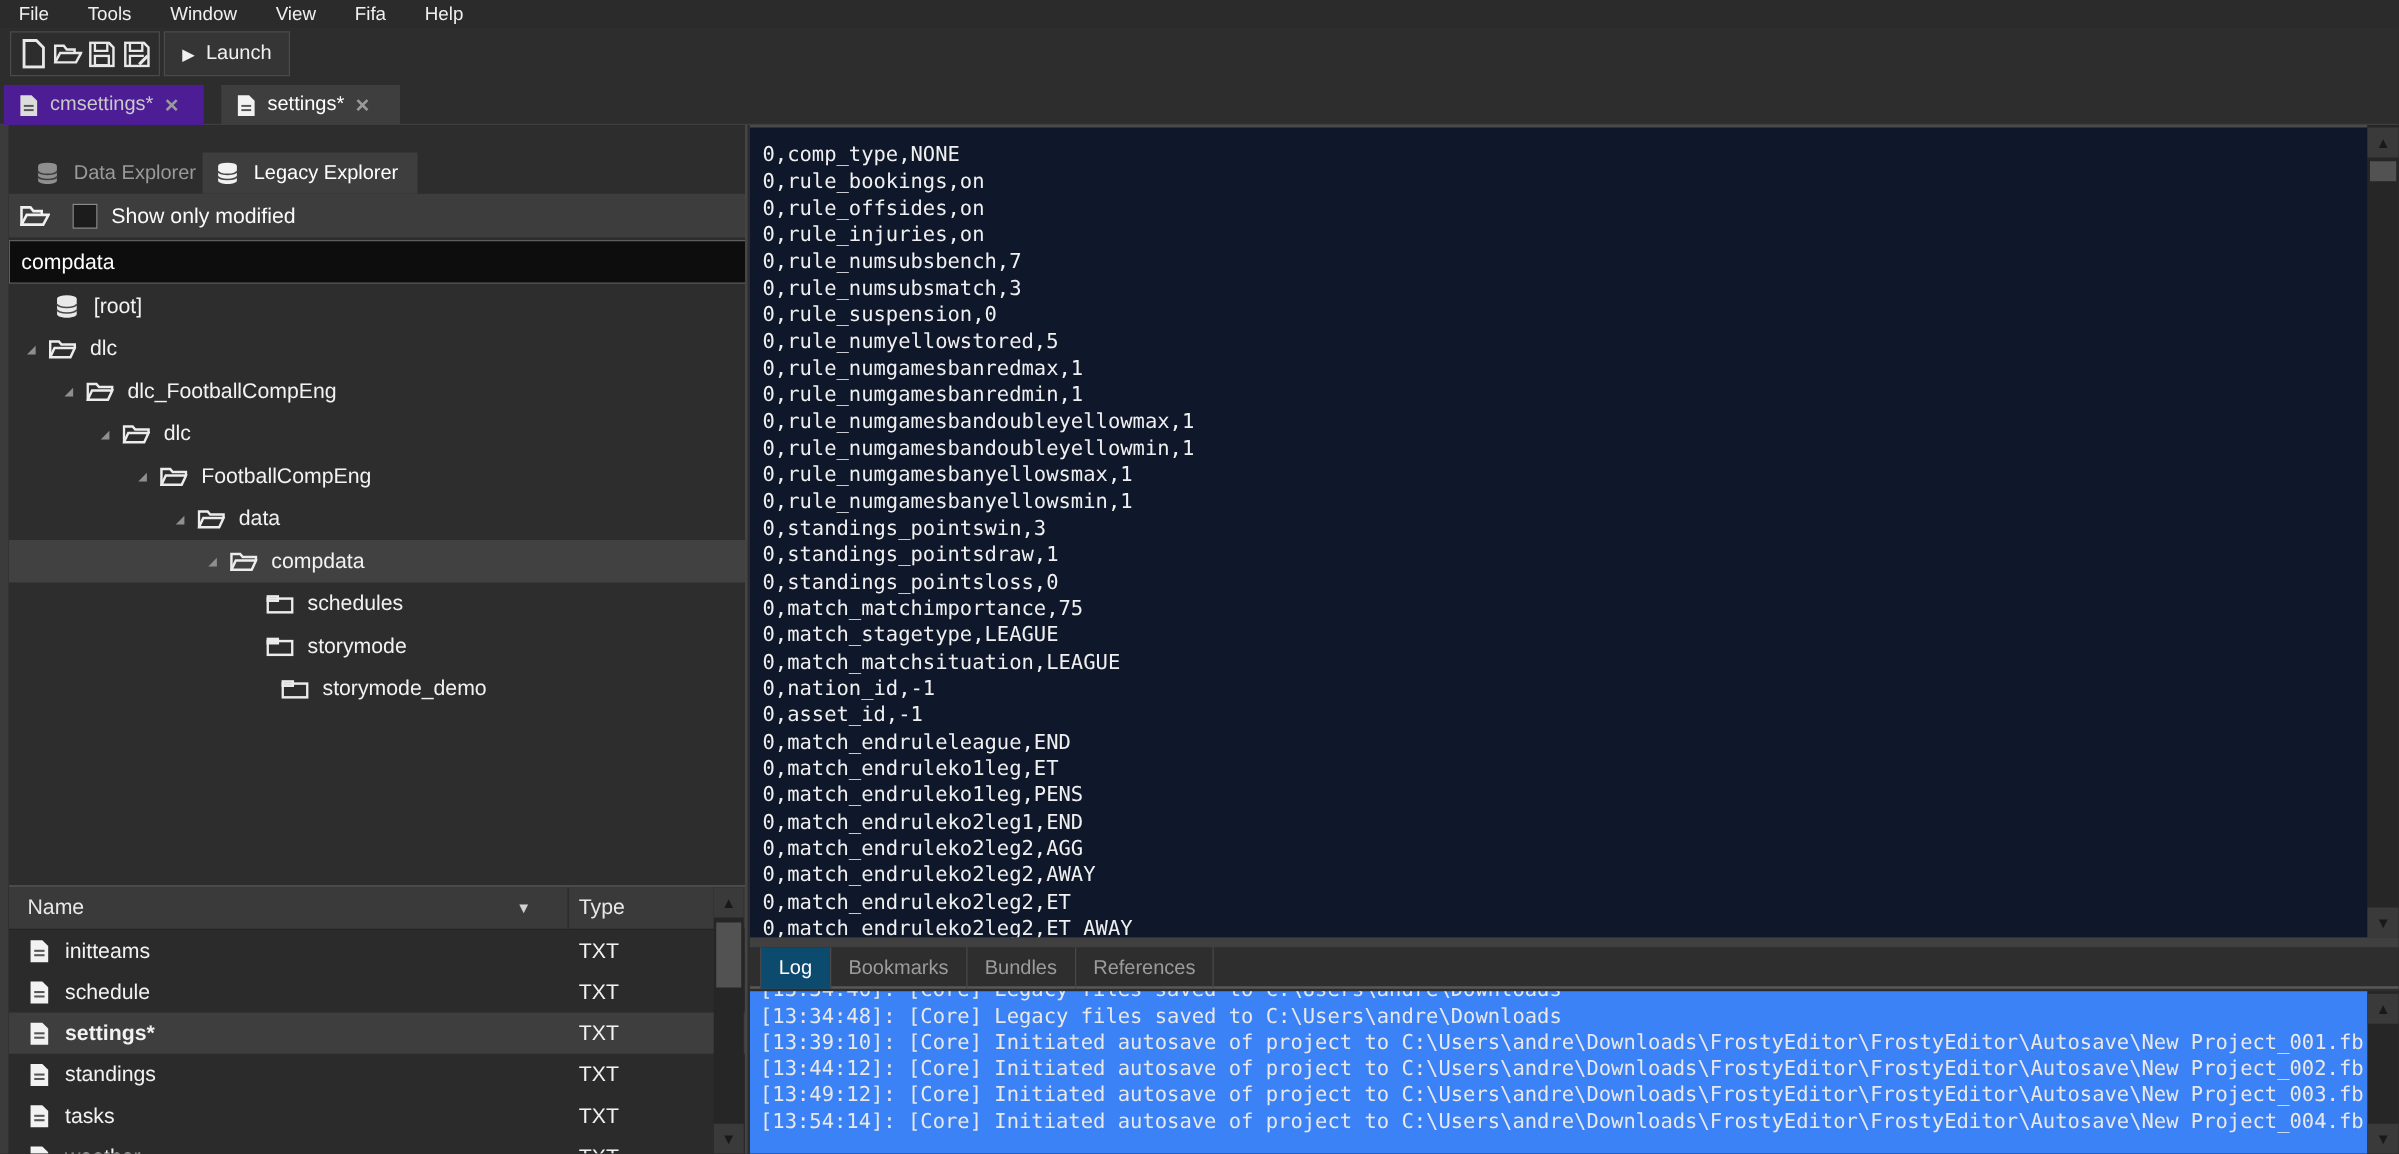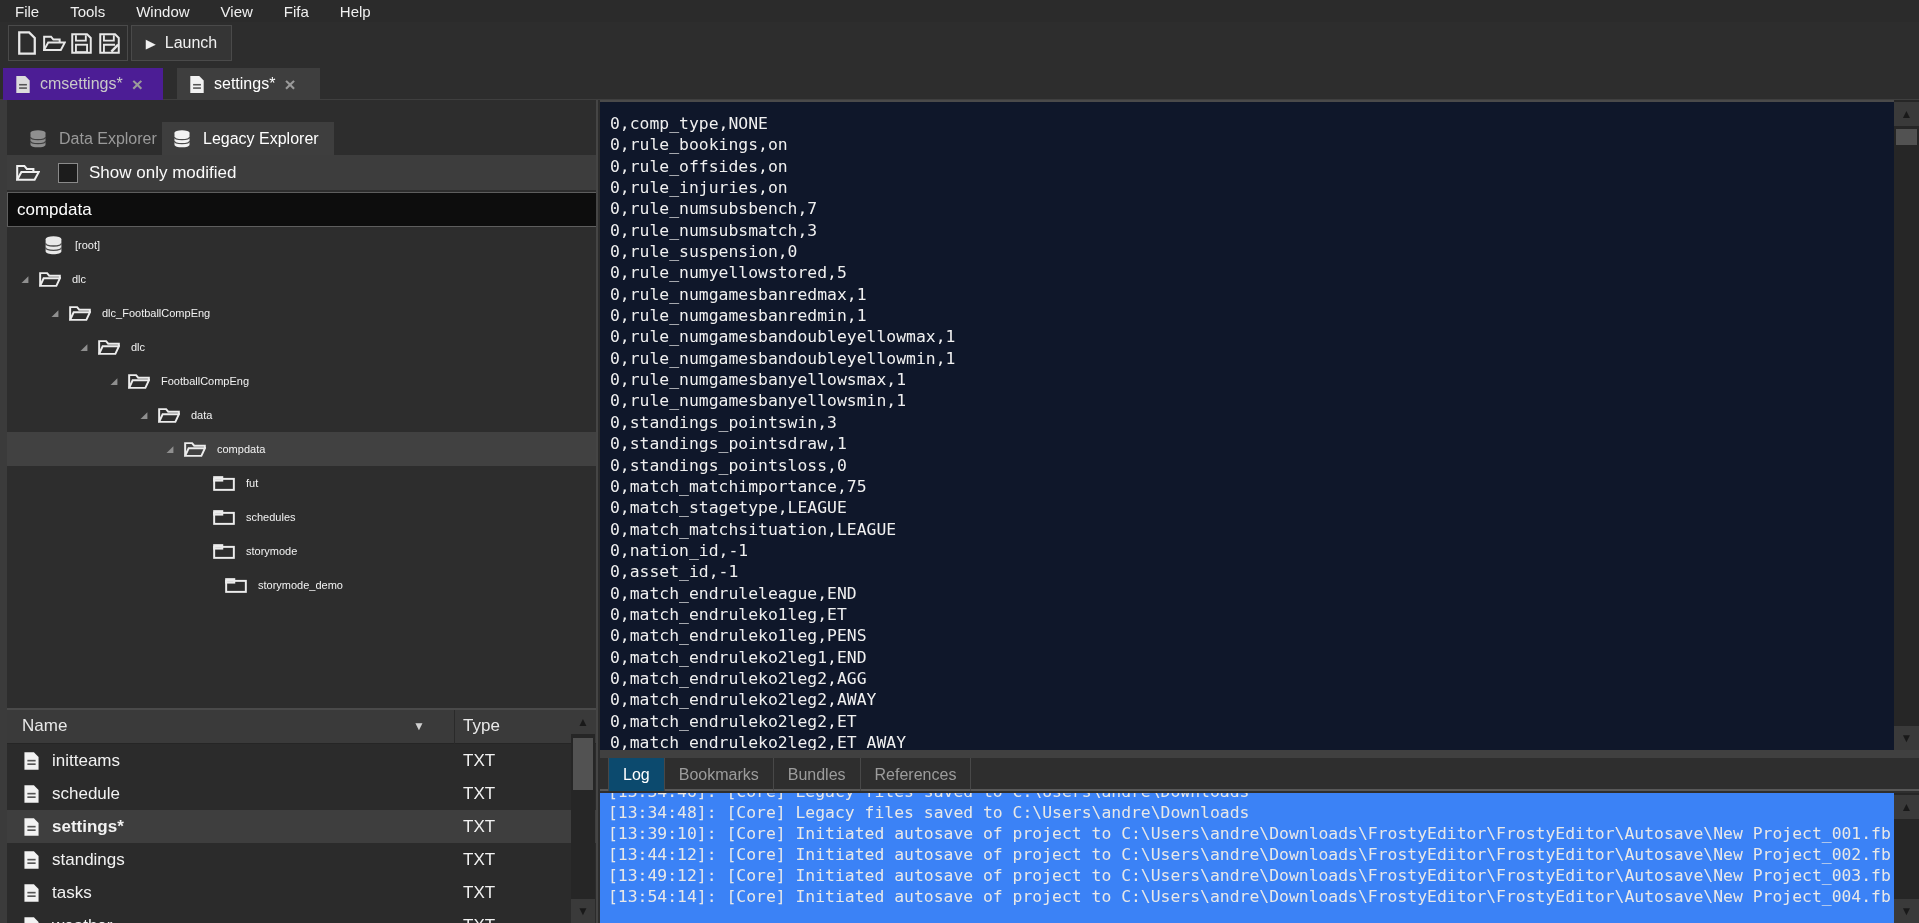--- a/index.html
+++ b/index.html
@@ -40,21 +40,21 @@
   .checkbox { width:20px; height:20px; background:#1c1c1c; border:1px solid #8a8a8a; margin-left:18px; }
   .filter-label { font-size:17px; margin-left:11px; color:#fafafa; }
   .search-box { position:absolute; left:0; top:92px; width:591px; height:35px; background:#0d0d0d; border:1px solid #5e5e5e; color:#ffffff; font-family:"Liberation Sans",sans-serif; font-size:17px; padding-left:9px; outline:none; }
 
   
   .tree { position:absolute; left:0; top:128px; width:100%; }
   .trow { height:34px; display:flex; align-items:center; width:100%; }
   .trow.sel { background:#414141; }
   .expander { width:14px; flex:none; font-size:9px; color:#8f8f8f; text-align:center; margin-right:7px; }
   .ticon { flex:none; margin-right:11px; display:flex; }
-  .tlabel { font-size:11px; color:#f2f2f2; white-space:nowrap;text-align:right; }
+  .tlabel { font-size:17px; color:#f2f2f2; white-space:nowrap;text-align:right; }
 
   
   .ftable { position:absolute; left:0; top:608px; width:100%; height:215px; border-top:2px solid #4a4a4a; background:#2b2b2b; }
   .fheader { position:relative; height:34px; background:#3a3a3a; border-bottom:1px solid #252525; }
   .fh-name { position:absolute; left:15px; top:6px; font-size:17px; color:#e8e8e8; }
   .fh-sort { position:absolute; left:406px; top:9px; font-size:12px; color:#d0d0d0; }
   .fh-div { position:absolute; left:447px; top:0; width:1px; height:34px; background:#2a2a2a; }
   .fh-type { position:absolute; left:456px; top:6px; font-size:17px; color:#e8e8e8; }
   .frows { position:absolute; left:0; top:34px; width:100%; height:179px; overflow:hidden; }
   .frow { position:relative; height:33px; display:flex; align-items:center; padding-left:16px; }
@@ -273,29 +273,20 @@
     </div>
     <div class="trow sel" style="padding-left:156px;">
       <span class="expander">◢</span>
       <span class="ticon">
           <svg width="22" height="17" viewBox="0 0 19 14">
             <path d="M1 12.5V1.5h6l1.8 2.2H18V6" fill="none" stroke="#ececec" stroke-width="1.7"></path>
             <path d="M4 6h14l-3 6.5H1z" fill="none" stroke="#ececec" stroke-width="1.7"></path>
           </svg>
         </span>
       <span class="tlabel">compdata</span>
-    </div>
-    <div class="trow" style="padding-left:206px;">
-      <span class="ticon">
-          <svg width="22" height="17" viewBox="0 0 19 14">
-            <rect x="1" y="1.5" width="7" height="3" fill="none" stroke="#ececec" stroke-width="1.7"></rect>
-            <rect x="1" y="3" width="17" height="9.5" fill="none" stroke="#ececec" stroke-width="1.7"></rect>
-          </svg>
-        </span>
-      <span class="tlabel">fut</span>
     </div>
     <div class="trow" style="padding-left:206px;">
       <span class="ticon">
           <svg width="22" height="17" viewBox="0 0 19 14">
             <rect x="1" y="1.5" width="7" height="3" fill="none" stroke="#ececec" stroke-width="1.7"></rect>
             <rect x="1" y="3" width="17" height="9.5" fill="none" stroke="#ececec" stroke-width="1.7"></rect>
           </svg>
         </span>
       <span class="tlabel">schedules</span>
     </div>

